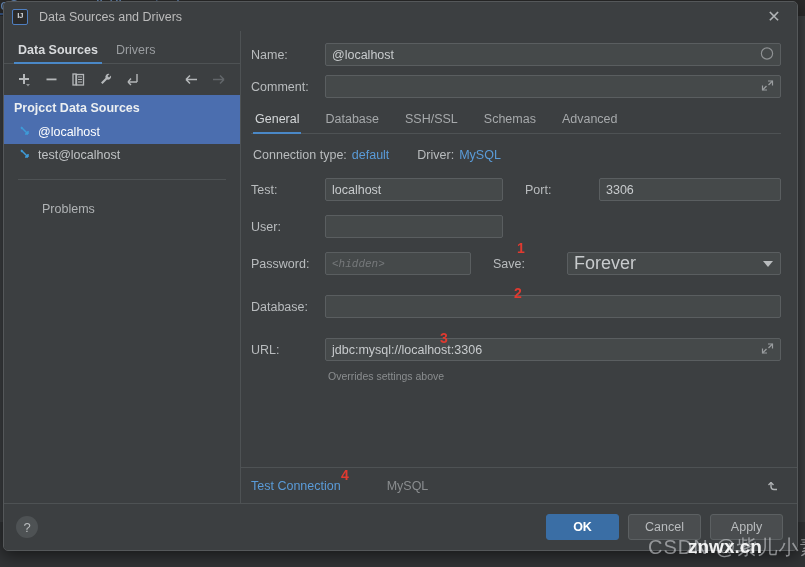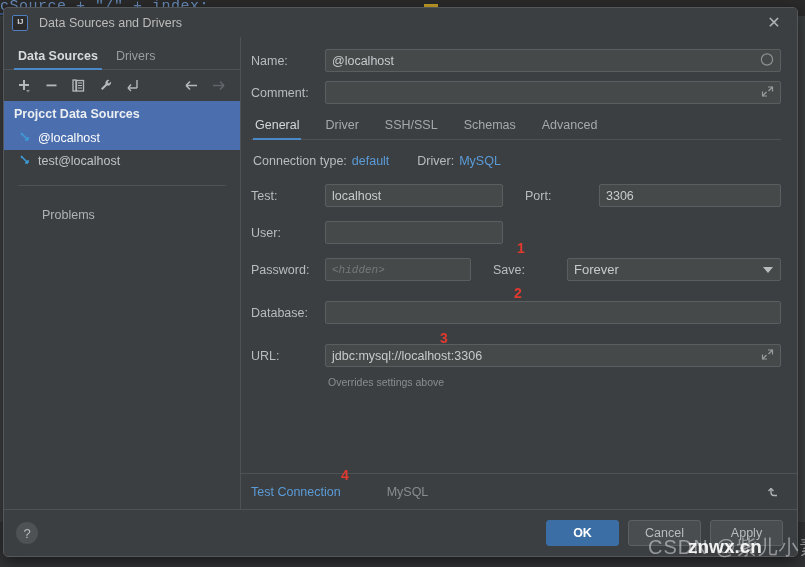--- a/index.html
+++ b/index.html
@@ -37,21 +37,21 @@
     width: 805px; height: 551px; background: #3c3f41;
   }
   #ide-bottom-strip {
     position: absolute; left: 0; bottom: 0;
     width: 805px; height: 45px; background: #313335;
   }
 
   
   #dialog {
     position: absolute;
-    left: 3px; top: 7px;
+    left: 3px; top: 1px;
     width: 795px; height: 550px;
     background: #3c3f41;
     border: 1px solid #55585a;
     border-radius: 5px;
     box-shadow: 0 4px 16px rgba(0,0,0,.55);
     display: flex; flex-direction: column;
     overflow: hidden;
   }
 
   
@@ -245,21 +245,21 @@
   #pass-row .mid-gap { width: 22px; }
   #save-label { width: 46px; }
   #save-select {
     flex: 1 1 auto;
     background: #45494a;
     border: 1px solid #5a5e60;
     border-radius: 2px;
     height: 23px;
     display: flex; align-items: center;
     padding: 0 6px;
-    font-size: 13px; color: #c8cbcd;
+    font-size: 18px; color: #c8cbcd;
     position: relative; cursor: pointer;
   }
   #save-select .caret {
     position: absolute; right: 7px; top: 50%;
     transform: translateY(-50%);
     width: 0; height: 0;
     border-left: 5px solid transparent;
     border-right: 5px solid transparent;
     border-top: 6px solid #b9bcbe;
   }
@@ -486,21 +486,21 @@
                 <path d="M11.5 2 L7.5 6" stroke="#9a9d9f" stroke-width="1.2" fill="none"></path>
                 <path d="M6 11 L1.5 11 L1.5 6.5" stroke="#9a9d9f" stroke-width="1.2" fill="none"></path>
                 <path d="M1.5 11 L5.5 7" stroke="#9a9d9f" stroke-width="1.2" fill="none"></path>
               </svg>
             </span>
           </div>
         </div>
 
         <div id="panel-tabs">
           <div class="ptab active">General</div>
-          <div class="ptab">Driver</div>
+          <div class="ptab">Database</div>
           <div class="ptab">SSH/SSL</div>
           <div class="ptab">Schemas</div>
           <div class="ptab">Advanced</div>
         </div>
 
         <div id="conn-line">
           <span>Connection type:</span>
           <span class="link">default</span>
           <span class="sep"></span>
           <span>Driver:</span>

